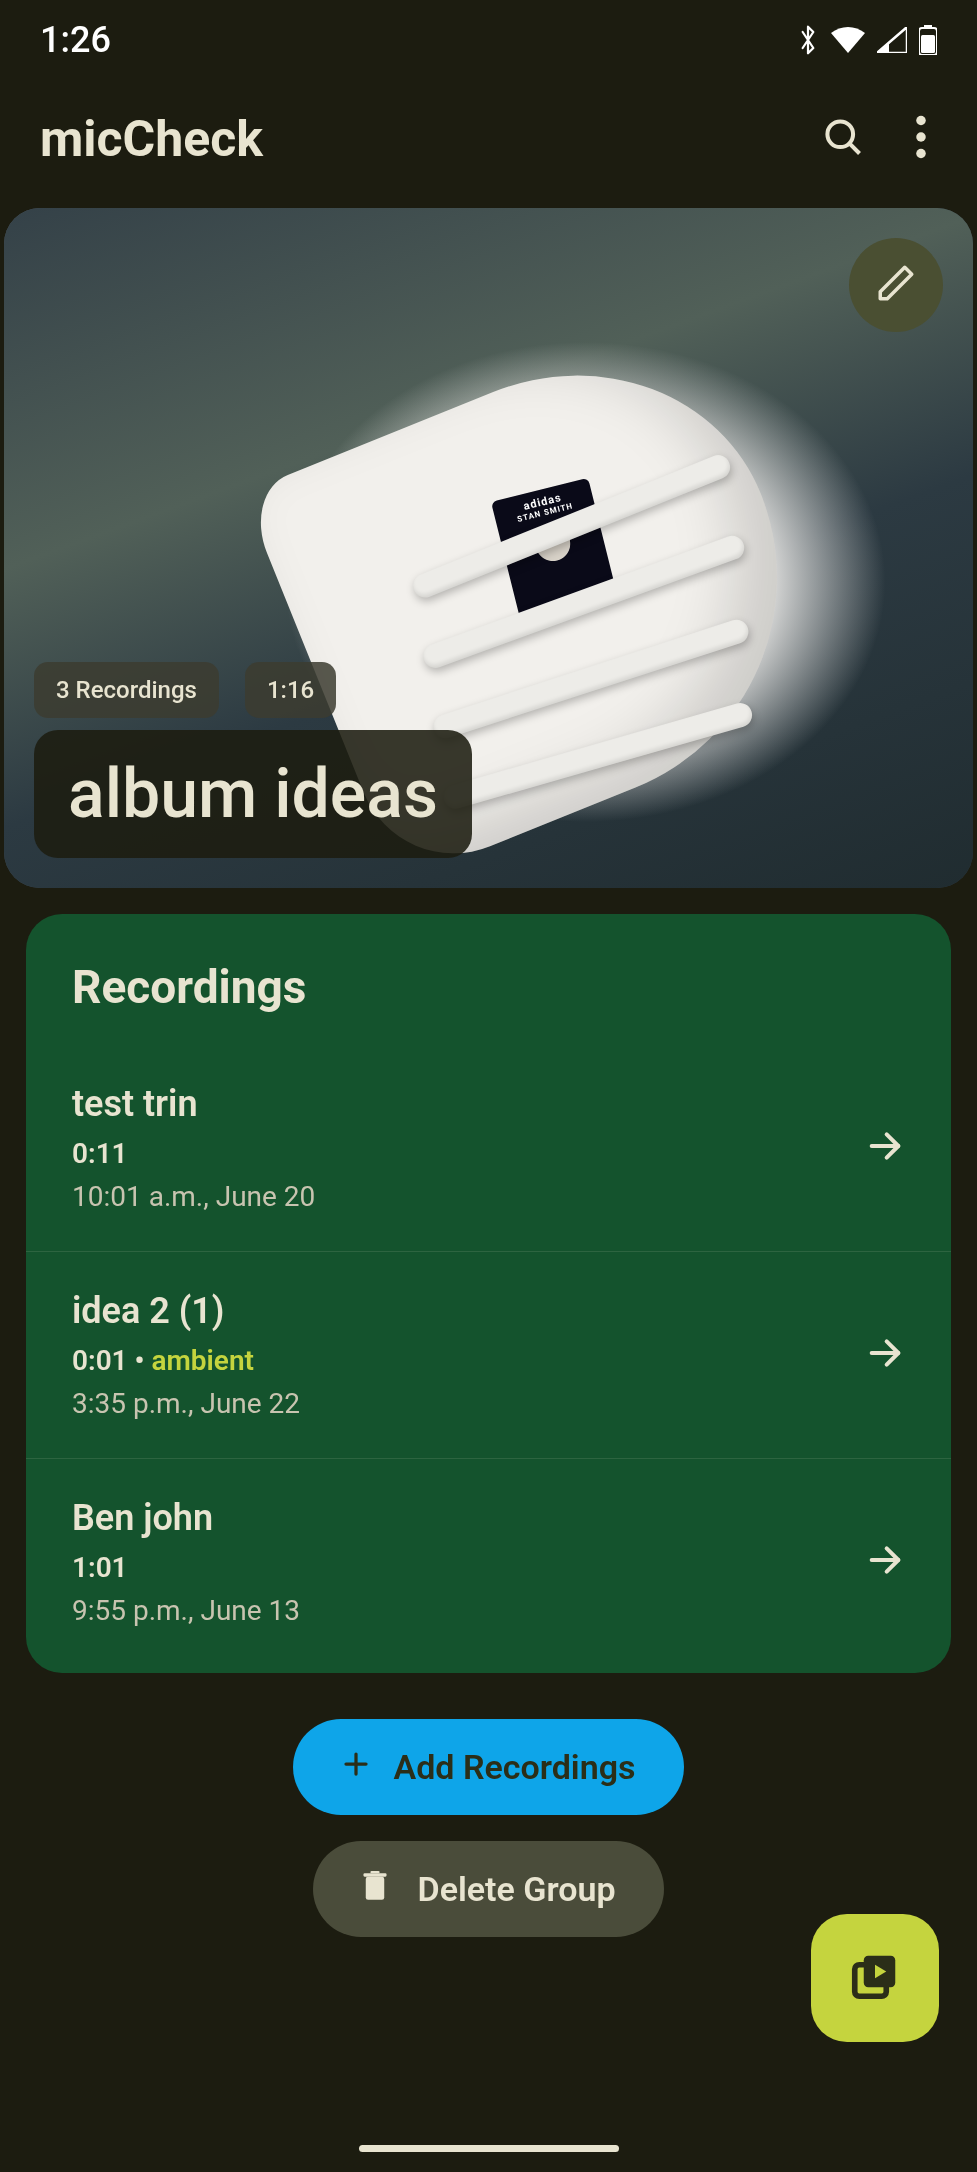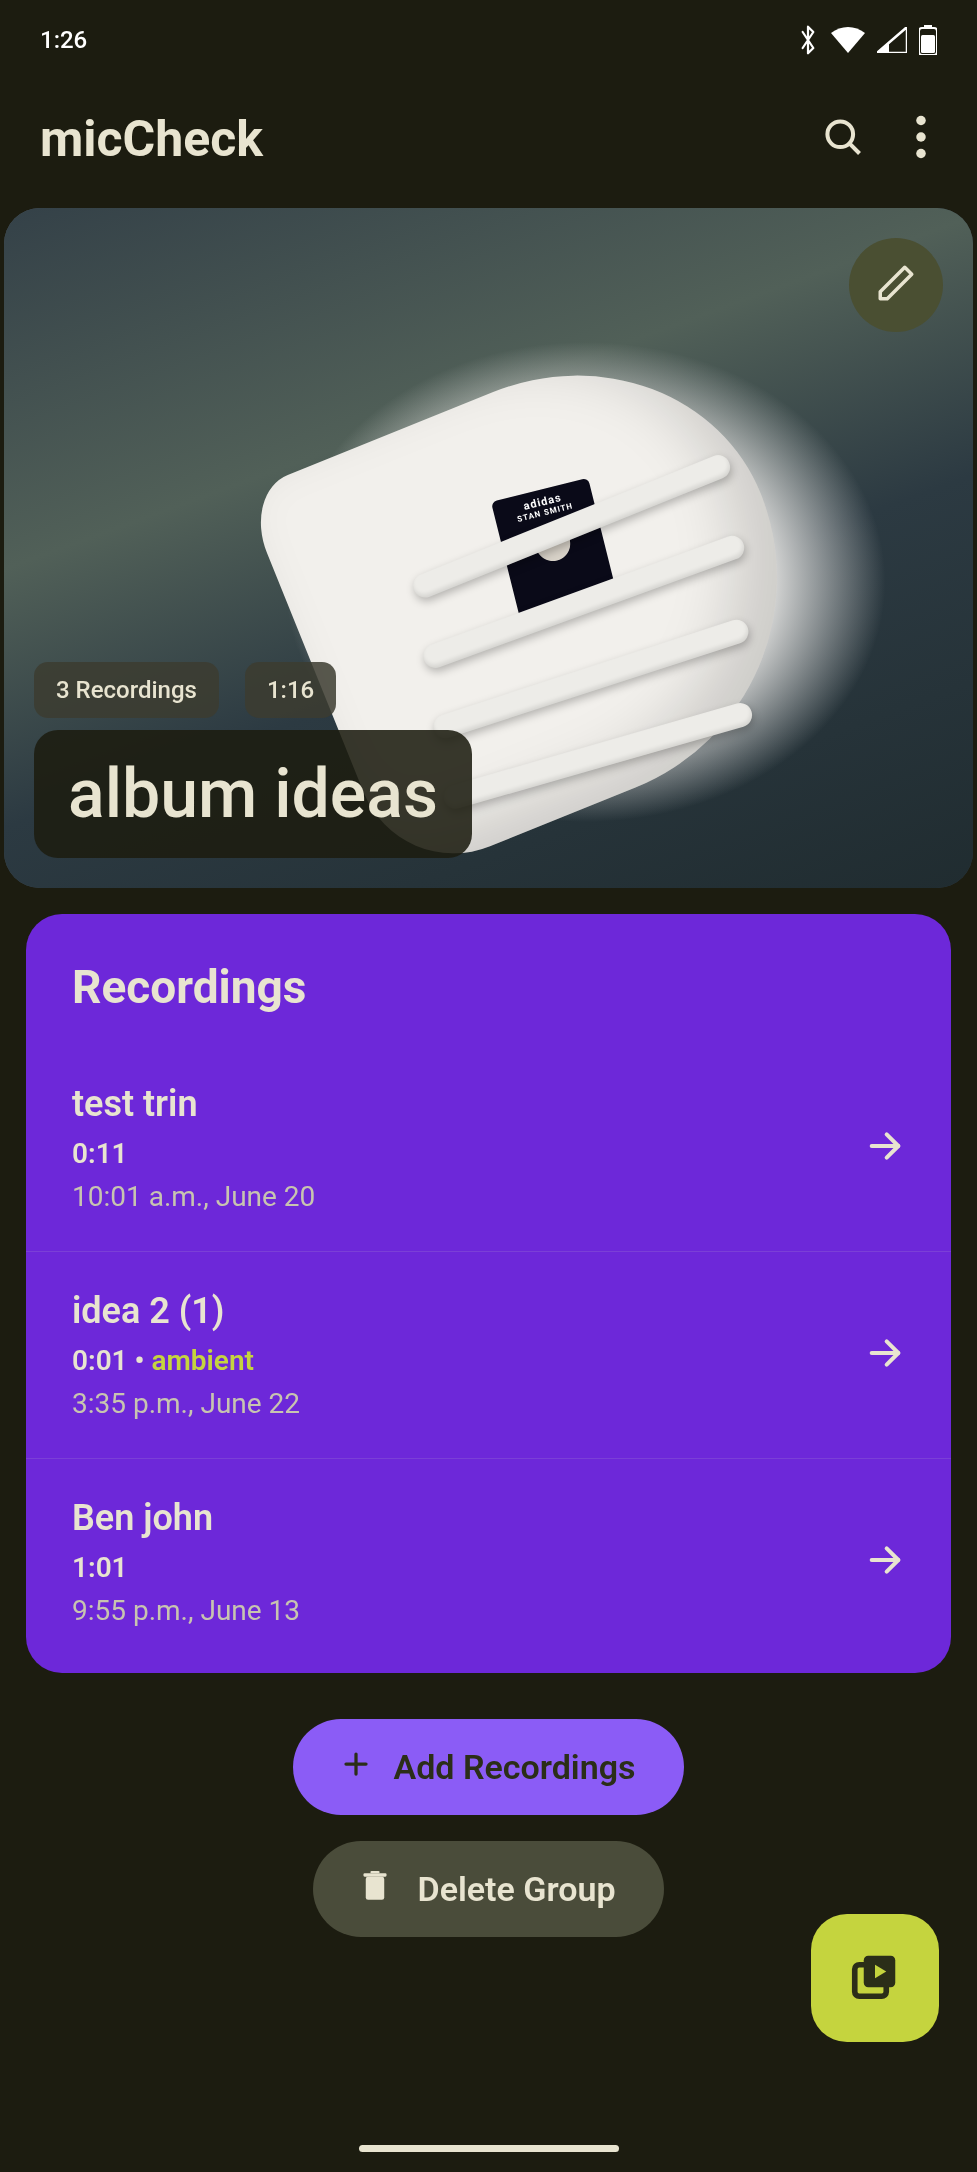--- a/index.html
+++ b/index.html
@@ -11,21 +11,21 @@
     color: #e8e4d0;
     overflow: hidden;
   }
 
   .status-bar {
     height: 80px;
     display: flex;
     justify-content: space-between;
     align-items: center;
     padding: 0 40px;
-    font-size: 24px;
+    font-size: 36px;
     font-weight: 500;
     color: #fff;
   }
   .status-right {
     display: flex;
     gap: 12px;
     align-items: center;
   }
   .status-right svg { display: block; }
 
@@ -124,21 +124,21 @@
     background: rgba(28,28,16,0.88);
     color: #e8e4d0;
     font-size: 68px;
     font-weight: 500;
     padding: 24px 34px;
     border-radius: 24px;
   }
 
   .card {
     margin: 26px 26px 0 26px;
-    background: #6d28d9;
+    background: #14532d;
     border-radius: 36px;
     padding: 46px 0 0 0;
   }
   .card-title {
     font-size: 46px;
     font-weight: 700;
     color: #e8e4d0;
     padding: 0 46px 30px 46px;
   }
   .row {
@@ -179,21 +179,21 @@
     display: inline-flex;
     align-items: center;
     gap: 22px;
     height: 96px;
     padding: 0 48px;
     border-radius: 48px;
     font-size: 34px;
     font-weight: 600;
   }
   .pill-primary {
-    background: #8b5cf6;
+    background: #0ea5e9;
     color: #2b2e18;
   }
   .pill-tonal {
     background: #4a4c3a;
     color: #e8e4d0;
     gap: 28px;
   }
 
   .fab {
     position: absolute;

